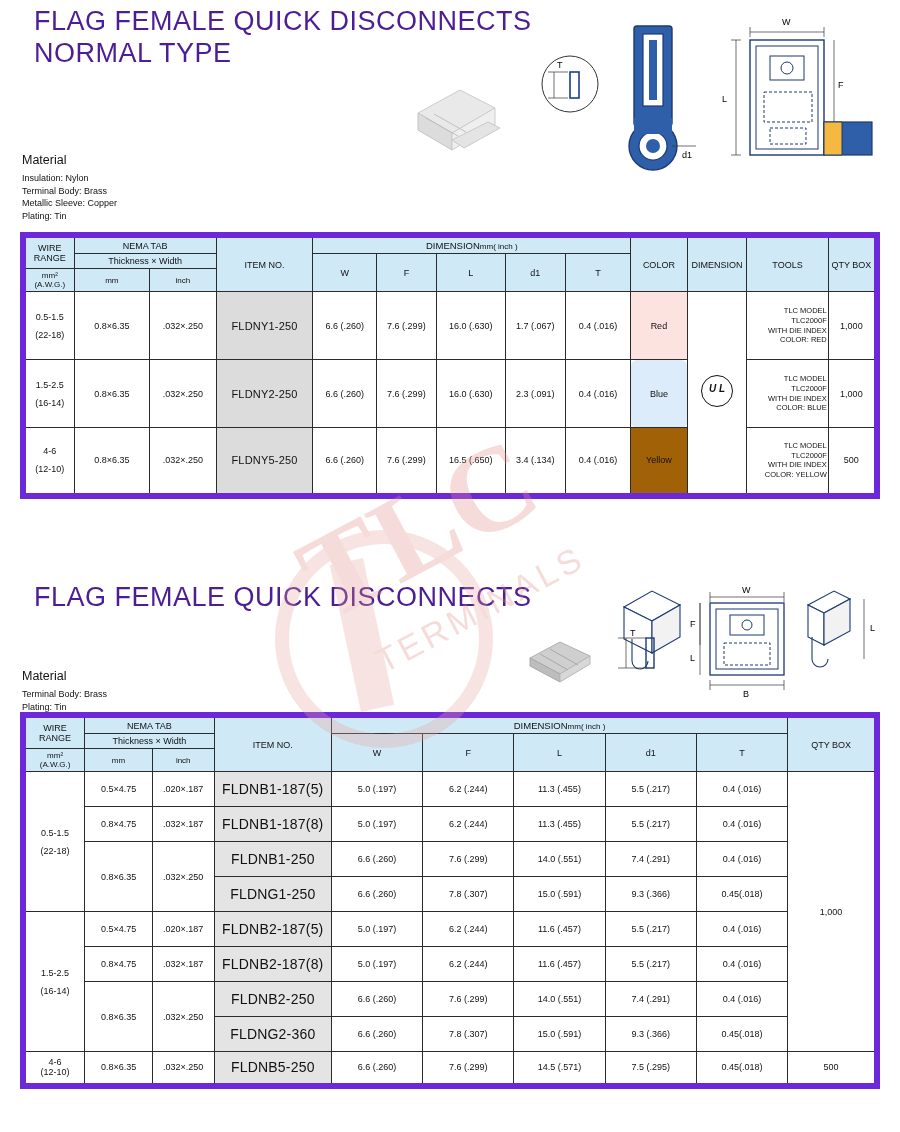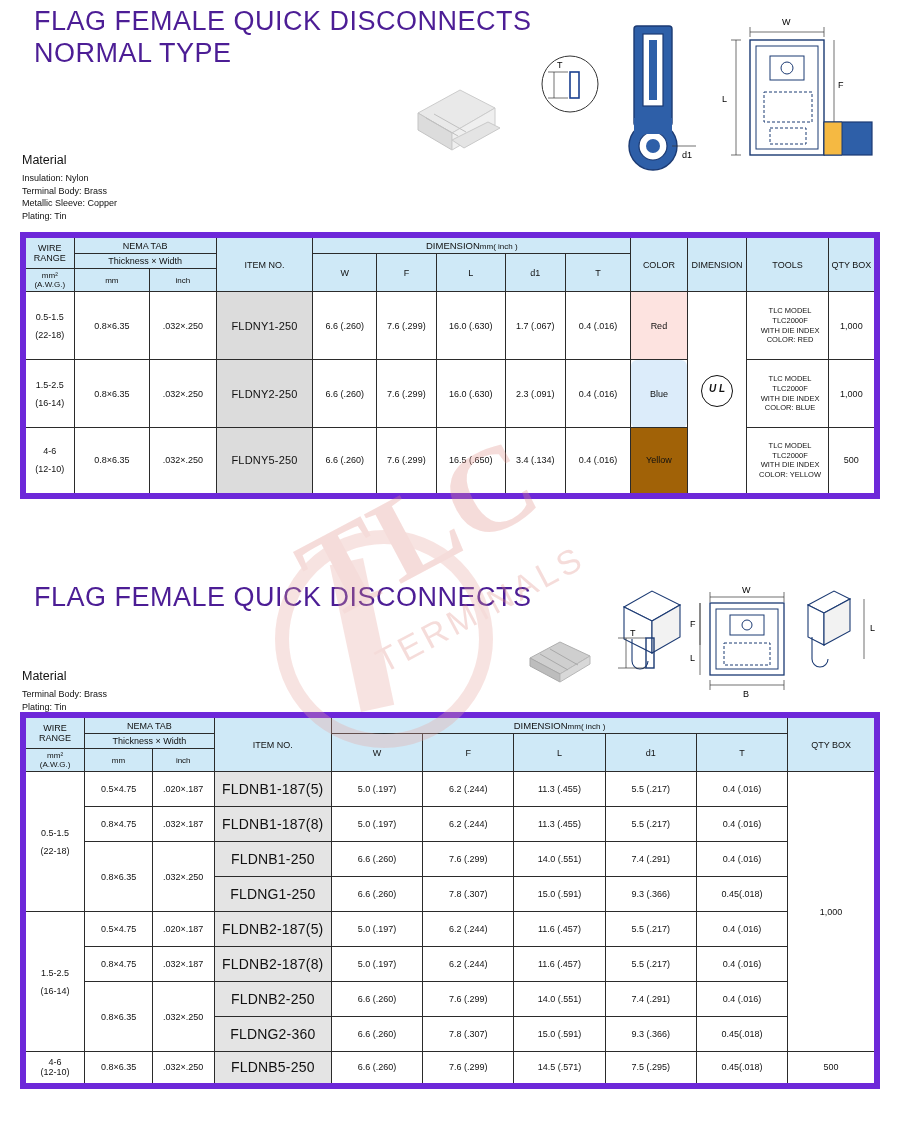--- a/index.html
+++ b/index.html
@@ -43,21 +43,21 @@
     color:#111;
   }
   .hdr{background:#cfe9f7;}
   .outer{border:6px solid #6d28d9;}
   .sub{font-size:8px;}
   .itemcell{background:#dcdcdc;font-size:11px;letter-spacing:.2px;}
   .itemcell2{background:#e4e4e4;font-size:14px;letter-spacing:.2px;}
   .redc{background:#fde3e0;}
   .bluec{background:#dcecfa;border-radius:6px;}
   .yellowc{background:#a16207;}
-  .toolcell{font-size:7.5px;text-align:center;padding-left:6px;line-height:1.3;}
+  .toolcell{font-size:7.5px;text-align:right;padding-left:6px;line-height:1.3;}
   .dimtop{font-size:9.5px;}
 
   table#t1{left:20px;top:232px;width:860px;}
   table#t2{left:20px;top:712px;width:860px;}
 
   
   .ul{
     width:30px;height:30px;border:1.6px solid #111;border-radius:50%;
     display:inline-block;position:relative;
   }

